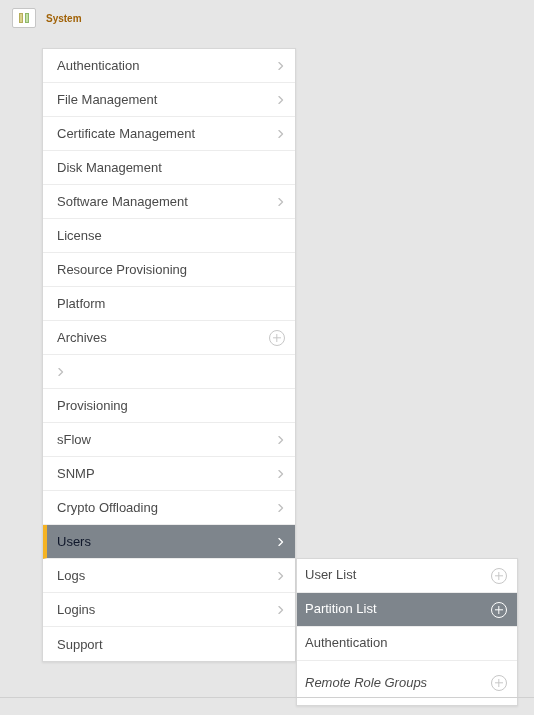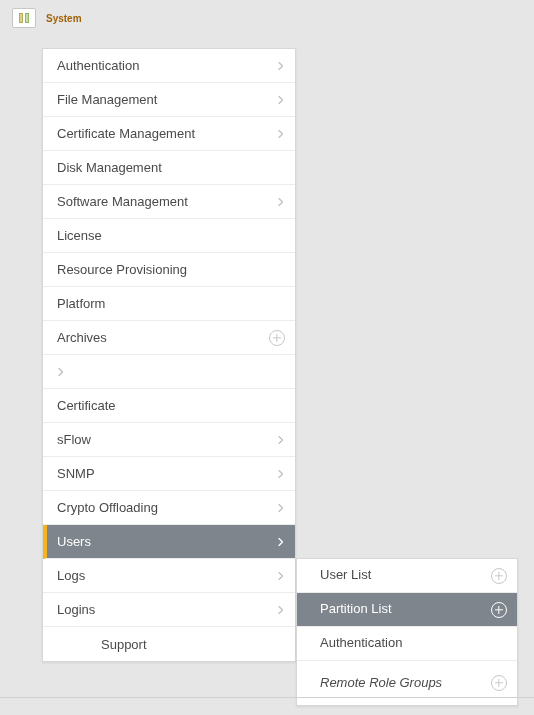--- a/index.html
+++ b/index.html
@@ -59,21 +59,21 @@
     height: 34px;
     display: flex;
     align-items: center;
     padding: 0 10px 0 14px;
     color: #4a4a4a;
     border-bottom: 1px solid #ececec;
     position: relative;
     cursor: pointer;
     justify-content: space-between;
   }
-  .menu-item:last-child { border-bottom: none; margin-left: 44px; }
+  .menu-item:last-child { border-bottom: none; }
   .menu-item .label { flex: 1; }
   .menu-item .arrow {
     width: 8px; height: 8px;
     display: inline-block;
   }
   .menu-item .arrow svg { display: block; }
   .menu-item .plus-circle {
     width: 16px; height: 16px;
     border: 1.4px solid #c7c7c7;
     border-radius: 50%;
@@ -86,42 +86,42 @@
     background: #c7c7c7;
   }
   .menu-item .plus-circle::before {
     left: 3px; right: 3px; top: 50%; height: 1.4px; transform: translateY(-50%);
   }
   .menu-item .plus-circle::after {
     top: 3px; bottom: 3px; left: 50%; width: 1.4px; transform: translateX(-50%);
   }
   .menu-item.selected {
     background: #7e858c;
-    color: #ffffff;
+    color: #0f172a;
     border-left: 4px solid #f5b323;
     padding-left: 10px;
   }
   .menu-item.selected .arrow path { stroke: #ffffff; }
   .arrow-gray path { stroke: #bfbfbf; }
 
   
   .submenu-panel {
     position: absolute;
     top: 558px;
     left: 296px;
     width: 222px;
     background: #ffffff;
     border: 1px solid #d7d7d7;
     box-shadow: 0 1px 2px rgba(0,0,0,0.08);
   }
   .sub-item {
     height: 34px;
     display: flex;
     align-items: center;
-    padding: 0 10px 0 23px;
+    padding: 0 10px 0 8px;
     color: #4a4a4a;
     border-bottom: 1px solid #ececec;
     justify-content: space-between;
     cursor: pointer;
   }
   .sub-item:last-child { border-bottom: none; height: 44px; font-style: italic; }
   .sub-item .label { flex: 1; line-height: 1.15; }
   .sub-item.selected {
     background: #7e858c;
     color: #ffffff;
@@ -223,21 +223,21 @@
         <span class="plus-circle"></span>
       </div>
       <div class="menu-item">
         <span class="arrow arrow-gray">
     <svg width="8" height="8" viewBox="0 0 8 8">
             <path d="M2 0.5 L5.5 4 L2 7.5" fill="none" stroke-width="1.3" stroke-linecap="round" stroke-linejoin="round"></path>
           </svg>
   </span>
       </div>
       <div class="menu-item">
-        <span class="label">Certificate</span>
+        <span class="label">Provisioning</span>
       </div>
       <div class="menu-item">
         <span class="label">sFlow</span>
         <span class="arrow arrow-gray">
     <svg width="8" height="8" viewBox="0 0 8 8">
             <path d="M2 0.5 L5.5 4 L2 7.5" fill="none" stroke-width="1.3" stroke-linecap="round" stroke-linejoin="round"></path>
           </svg>
   </span>
       </div>
       <div class="menu-item">

